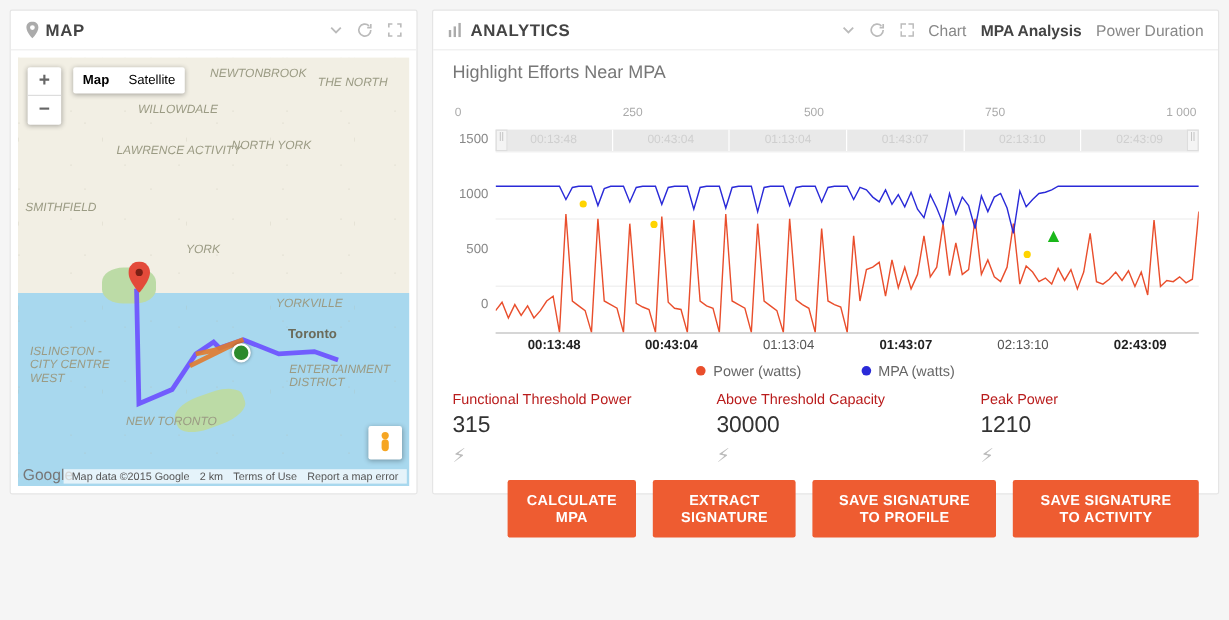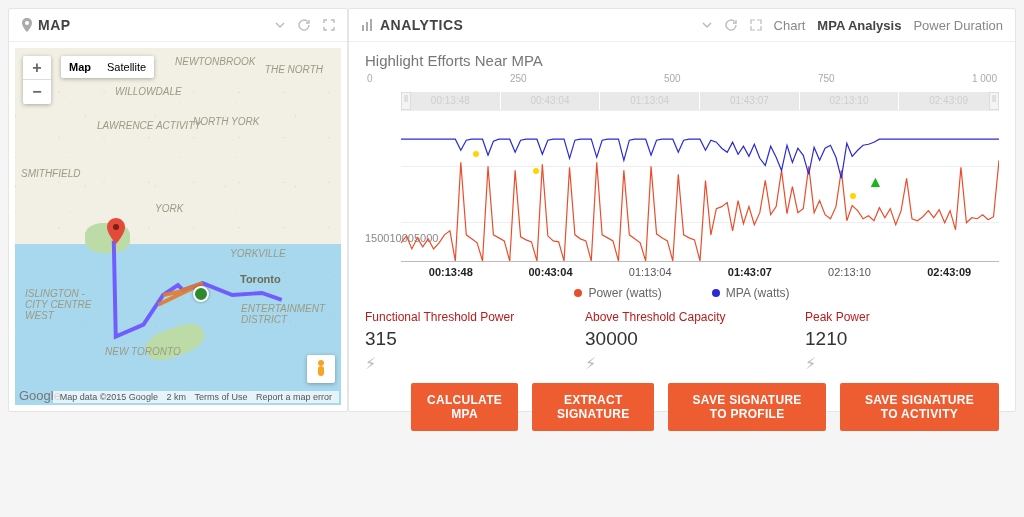--- a/index.html
+++ b/index.html
@@ -1,17 +1,17 @@
 <!DOCTYPE html>
 <html><head>
 <meta charset="utf-8">
 <style>
 * { box-sizing: border-box; margin: 0; padding: 0; font-family: -apple-system, "Helvetica Neue", Arial, sans-serif; }
 body { background: #f5f5f5; padding: 8px; width: 1024px; height: 517px; overflow: hidden; }
-.container { display: flex; height: 404px; }
+.container { display: flex; gap: 12px; height: 404px; }
 .panel { background: #fff; border: 1px solid #e5e5e5; border-radius: 2px; display: flex; flex-direction: column; }
 .panel-map { width: 340px; }
 .panel-analytics { flex: 1; }
 .panel-header { display: flex; align-items: center; justify-content: space-between; padding: 8px 12px; border-bottom: 1px solid #eee; }
 .panel-title { font-size: 14px; font-weight: 700; color: #444; letter-spacing: 0.5px; display: flex; align-items: center; gap: 5px; }
 .panel-title svg { opacity: .7; }
 .panel-actions { display: flex; gap: 12px; align-items: center; }
 .icon-btn { color: #bbb; cursor: pointer; display: inline-flex; }
 .tab-link { font-size: 13px; color: #888; cursor: pointer; }
 .tab-link.active { color: #444; font-weight: 600; }
@@ -31,29 +31,29 @@
 .map-type span { padding: 5px 8px; cursor: pointer; }
 .map-type .sel { font-weight: 700; }
 .map-zoom { position: absolute; top: 8px; left: 8px; width: 28px; background: #fff; border-radius: 2px; box-shadow: 0 1px 4px rgba(0,0,0,.3); }
 .map-zoom div { height: 24px; display: flex; align-items: center; justify-content: center; font-size: 16px; font-weight: 700; color: #666; cursor: pointer; }
 .map-zoom div:first-child { border-bottom: 1px solid #ddd; }
 .map-footer { position: absolute; right: 2px; bottom: 2px; background: rgba(255,255,255,.7); font-size: 9px; color: #555; padding: 1px 4px; }
 .map-footer span { margin: 0 3px; }
 .map-google { position: absolute; left: 4px; bottom: 2px; font-size: 13px; color: #777; font-family: Arial; }
 .map-pegman { position: absolute; right: 6px; bottom: 22px; width: 28px; height: 28px; background: #fff; border-radius: 2px; box-shadow: 0 1px 4px rgba(0,0,0,.3); display:flex; align-items:center; justify-content:center; }
 .analytics-body { flex: 1; padding: 10px 16px 14px; display: flex; flex-direction: column; }
-.slider-title { font-size: 15px; color: #777; margin-bottom: 4px; }
+.slider-title { font-size: 15px; color: #777; margin-bottom: 20px; }
 .slider-bar { position: relative; height: 34px; }
 .slider-track { position: absolute; top: 16px; left: 0; right: 0; height: 6px; background: #ddd; border-radius: 3px; }
 .slider-pip { position: absolute; top: 14px; height: 10px; width: 12px; border-radius: 2px; background: #999; color: #fff; font-size: 8px; line-height: 10px; text-align: center; white-space: nowrap; padding: 0 2px; }
 .slider-pip.right { right: 0; }
 .slider-ticks { position: absolute; top: 22px; left: 0; right: 0; height: 4px; background-image: linear-gradient(to right, #ccc 1px, transparent 1px); background-size: 12px 4px; opacity: .35; }
 .slider-labels { display: flex; justify-content: space-between; font-size: 10px; color: #aaa; margin-top: 0; padding: 0 2px; }
 .chart-wrap { position: relative; height: 170px; margin-top: 8px; display: flex; }
-.yaxis { width: 36px; display: flex; flex-direction: row; justify-content: space-between; align-items: flex-end; font-size: 11px; color: #888; padding: 2px 6px 18px 0; }
+.yaxis { width: 36px; display: flex; flex-direction: column; justify-content: space-between; align-items: flex-end; font-size: 11px; color: #888; padding: 2px 6px 18px 0; }
 .plot { flex: 1; position: relative; border-bottom: 1px solid #bbb; }
 .time-band { position: absolute; top: 0; left: 0; right: 0; height: 18px; background: #e9e9e9; display: flex; font-size: 10px; color: #cfcfcf; }
 .time-band span { flex: 1; text-align: center; line-height: 18px; border-right: 1px solid #fff; }
 .time-band-handle { position: absolute; top: 0; width: 10px; height: 18px; background: #f4f4f4; border: 1px solid #ddd; font-size: 8px; color: #bbb; text-align: center; }
 .plot svg { position: absolute; top: 18px; left: 0; right: 0; bottom: 0; width: 100%; height: calc(100% - 18px); }
 .grid-row { position: absolute; left: 0; right: 0; height: 1px; background: #eee; }
 .x-ticks { display: flex; margin-left: 36px; font-size: 11px; color: #555; padding-top: 4px; }
 .x-ticks span { flex: 1; text-align: center; }
 .x-ticks span.strong { font-weight: 700; color: #222; }
 .legend { display: flex; justify-content: center; gap: 50px; font-size: 12px; color: #666; padding: 8px 0 4px; }

